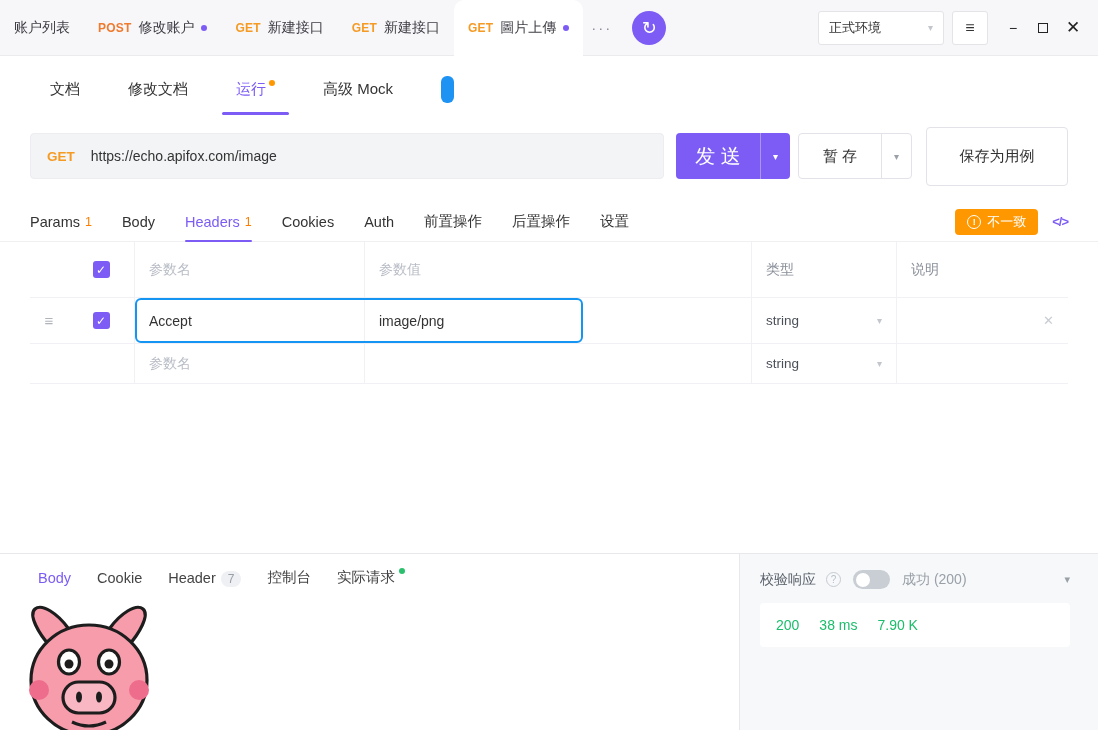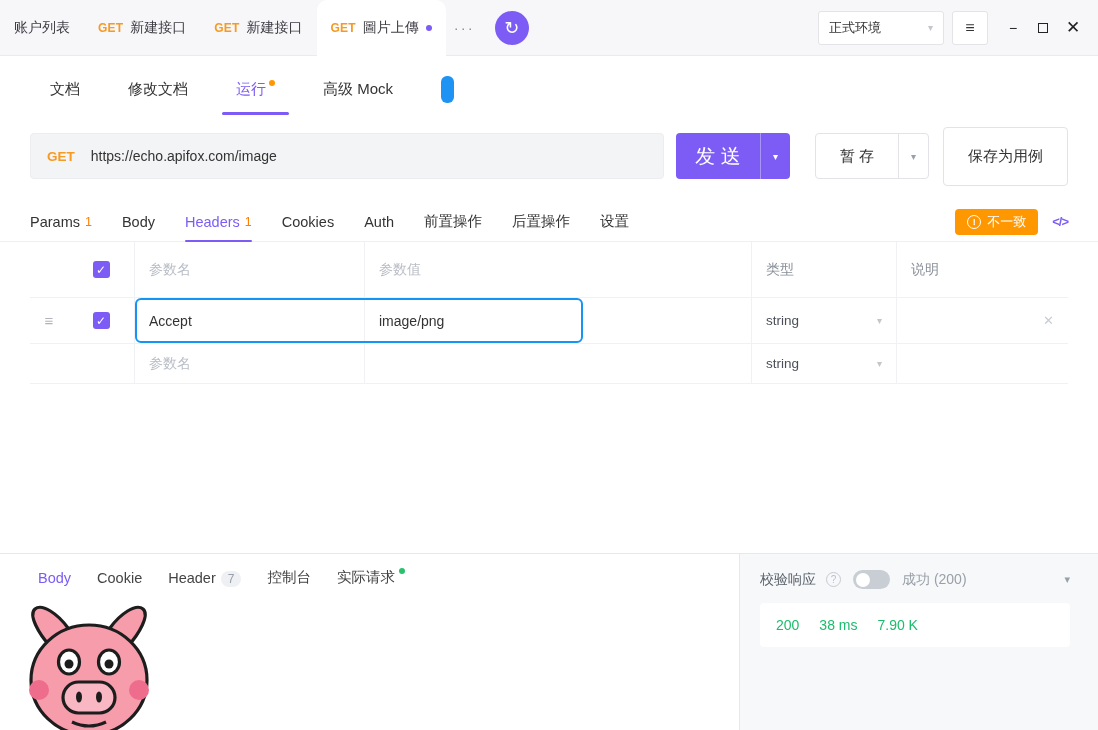--- a/index.html
+++ b/index.html
@@ -46,21 +46,21 @@
   .reqbar{position:absolute;top:133px;left:30px;width:1038px;height:46px;display:flex;align-items:center}
   .url-box{width:634px;height:46px;background:#f3f4f6;border:1px solid #ececf1;border-radius:4px;
     display:flex;align-items:center;padding:0 16px;gap:16px;cursor:text}
   .url-method{color:#f59a23;font-weight:700;font-size:13.5px}
   .url-text{font-size:14px;color:#333}
   .send-btn{margin-left:12px;width:114px;height:46px;background:#7c5cf5;border-radius:4px;
     color:#fff;display:flex;overflow:hidden;cursor:pointer}
   .send-main{flex:1;display:flex;align-items:center;justify-content:center;font-size:20px}
   .split-caret{width:30px;display:flex;align-items:center;justify-content:center;font-size:10px}
   .send-btn .split-caret{border-left:1px solid rgba(255,255,255,.35)}
-  .stash-btn{margin-left:25px;width:114px;height:46px;background:#fff;border:1px solid #e2e2e8;
+  .stash-btn{margin-left:8px;width:114px;height:46px;background:#fff;border:1px solid #e2e2e8;
     border-radius:4px;display:flex;overflow:hidden;color:#333;cursor:pointer}
   .stash-main{flex:1;display:flex;align-items:center;justify-content:center;font-size:15px}
   .stash-btn .split-caret{border-left:1px solid #e2e2e8;color:#9aa0a8}
   .savecase-btn{margin-left:14px;flex:1;height:59px;background:#fff;border:1px solid #e2e2e8;
     border-radius:4px;display:flex;align-items:center;justify-content:center;font-size:15px;color:#333;cursor:pointer}
 
   
   .reqtabs{position:absolute;top:202px;left:0;width:100%;height:40px;border-bottom:1px solid #f0f0f3;
     display:flex;align-items:center;padding:0 30px;gap:30px;font-size:14.5px;color:#333}
   .rt{height:100%;display:flex;align-items:center;position:relative;cursor:pointer;white-space:nowrap}
@@ -120,20 +120,25 @@
     align-items:center;gap:20px;padding:0 16px;font-size:14px;color:#1bbd6c}
 </style>
 </head>
 <body>
 
 <div class="topbar">
   <div class="doc-tab">
     <span>账户列表</span>
   </div>
   <div class="doc-tab">
+    <span class="method method-post">POST</span>
+    <span>修改账户</span>
+    <span class="mod-dot"></span>
+  </div>
+  <div class="doc-tab">
     <span class="method method-get">GET</span>
     <span>新建接口</span>
   </div>
   <div class="doc-tab">
     <span class="method method-get">GET</span>
     <span>新建接口</span>
   </div>
   <div class="doc-tab active">
     <span class="method method-get">GET</span>
     <span>圖片上傳</span>

